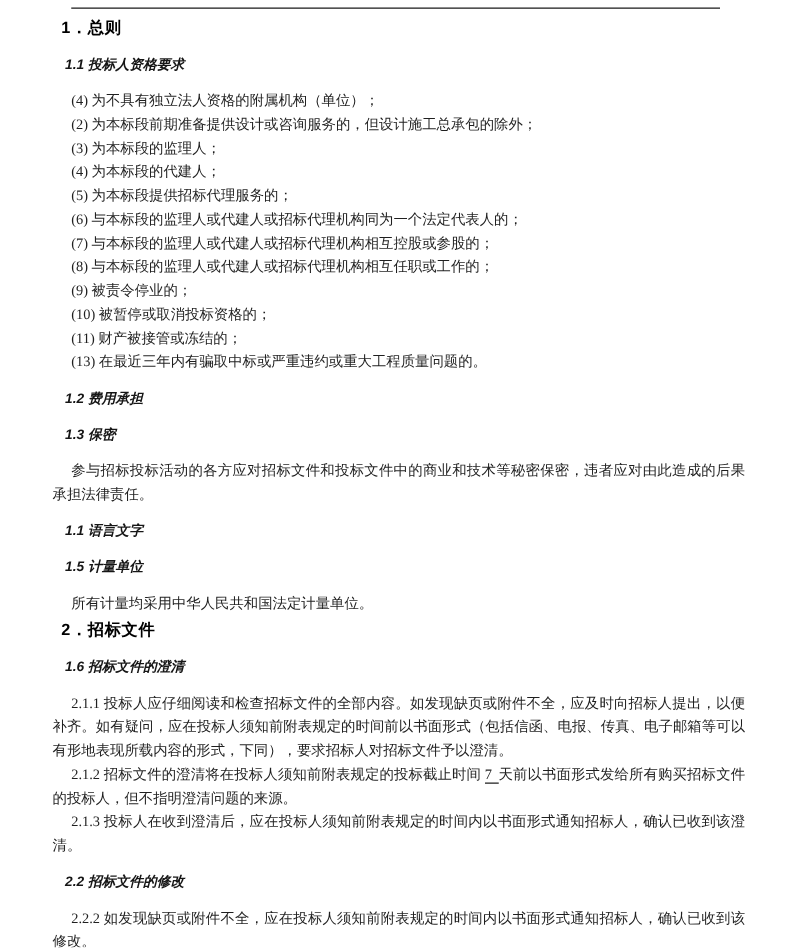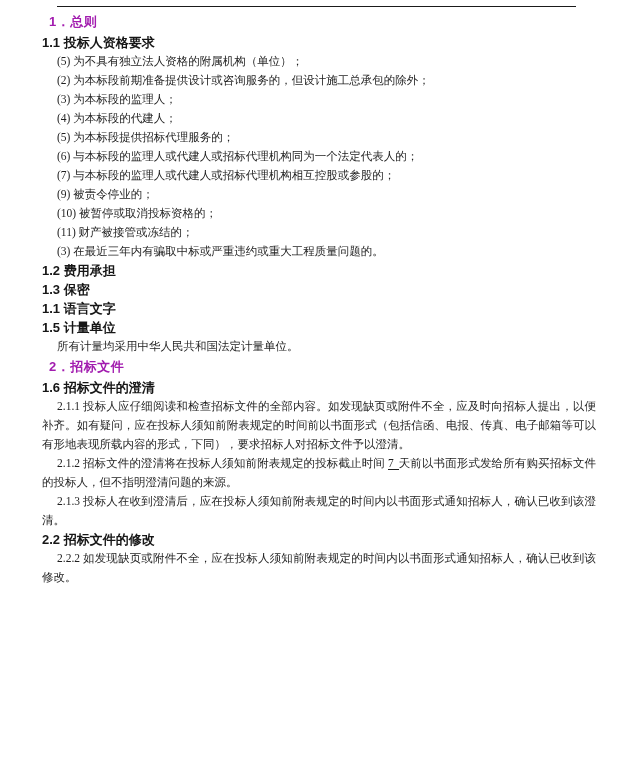--- a/index.html
+++ b/index.html
@@ -26,29 +26,30 @@
     width: 554px;
   }
   h1 {
     margin: 0;
     padding-left: 7px;
     font-family: "Liberation Sans", "DejaVu Sans", sans-serif;
     font-weight: bold;
     font-size: 13px;
     line-height: 22px;
     letter-spacing: 0.5px;
-    color: #a21caf;
+    color: #000000;
   }
   h2 {
-    margin: 0;
+    margin: 10px;
     font-family: "Liberation Sans", "DejaVu Sans", sans-serif;
     font-weight: bold;
-    font-size: 13px;
+    font-size: 11px;
     line-height: 19px;
     color: #161616;
+    font-style: italic;
   }
   p {
     margin: 0;
     font-family: "Liberation Serif", "DejaVu Serif", serif;
     font-size: 11.5px;
     line-height: 19px;
     text-align: justify;
     color: #1f1f1f;
   }
   .indent { text-indent: 15px; }
@@ -60,35 +61,37 @@
 </head>
 <body>
 
 <div class="page">
   <div class="top-rule"></div>
   <div class="content">
 
     <h1>1．总则</h1>
 
     <h2>1.1 投标人资格要求</h2>
-    <p class="indent">(5) 为不具有独立法人资格的附属机构（单位）；</p>
+    <p class="indent">(4) 为不具有独立法人资格的附属机构（单位）；</p>
     <p class="indent">(2) 为本标段前期准备提供设计或咨询服务的，但设计施工总承包的除外；</p>
     <p class="indent">(3) 为本标段的监理人；</p>
     <p class="indent">(4) 为本标段的代建人；</p>
     <p class="indent">(5) 为本标段提供招标代理服务的；</p>
     <p class="indent">(6) 与本标段的监理人或代建人或招标代理机构同为一个法定代表人的；</p>
     <p class="indent">(7) 与本标段的监理人或代建人或招标代理机构相互控股或参股的；</p>
+    <p class="indent">(8) 与本标段的监理人或代建人或招标代理机构相互任职或工作的；</p>
     <p class="indent">(9) 被责令停业的；</p>
     <p class="indent">(10) 被暂停或取消投标资格的；</p>
     <p class="indent">(11) 财产被接管或冻结的；</p>
-    <p class="indent">(3) 在最近三年内有骗取中标或严重违约或重大工程质量问题的。</p>
+    <p class="indent">(13) 在最近三年内有骗取中标或严重违约或重大工程质量问题的。</p>
 
     <h2>1.2 费用承担</h2>
 
     <h2>1.3 保密</h2>
+    <p class="indent">参与招标投标活动的各方应对招标文件和投标文件中的商业和技术等秘密保密，违者应对由此造成的后果承担法律责任。</p>
 
     <h2>1.1 语言文字</h2>
 
     <h2>1.5 计量单位</h2>
     <p class="indent">所有计量均采用中华人民共和国法定计量单位。</p>
 
     <h1>2．招标文件</h1>
 
     <h2>1.6 招标文件的澄清</h2>
     <p class="indent">2.1.1 投标人应仔细阅读和检查招标文件的全部内容。如发现缺页或附件不全，应及时向招标人提出，以便补齐。如有疑问，应在投标人须知前附表规定的时间前以书面形式（包括信函、电报、传真、电子邮箱等可以有形地表现所载内容的形式，下同），要求招标人对招标文件予以澄清。</p>

